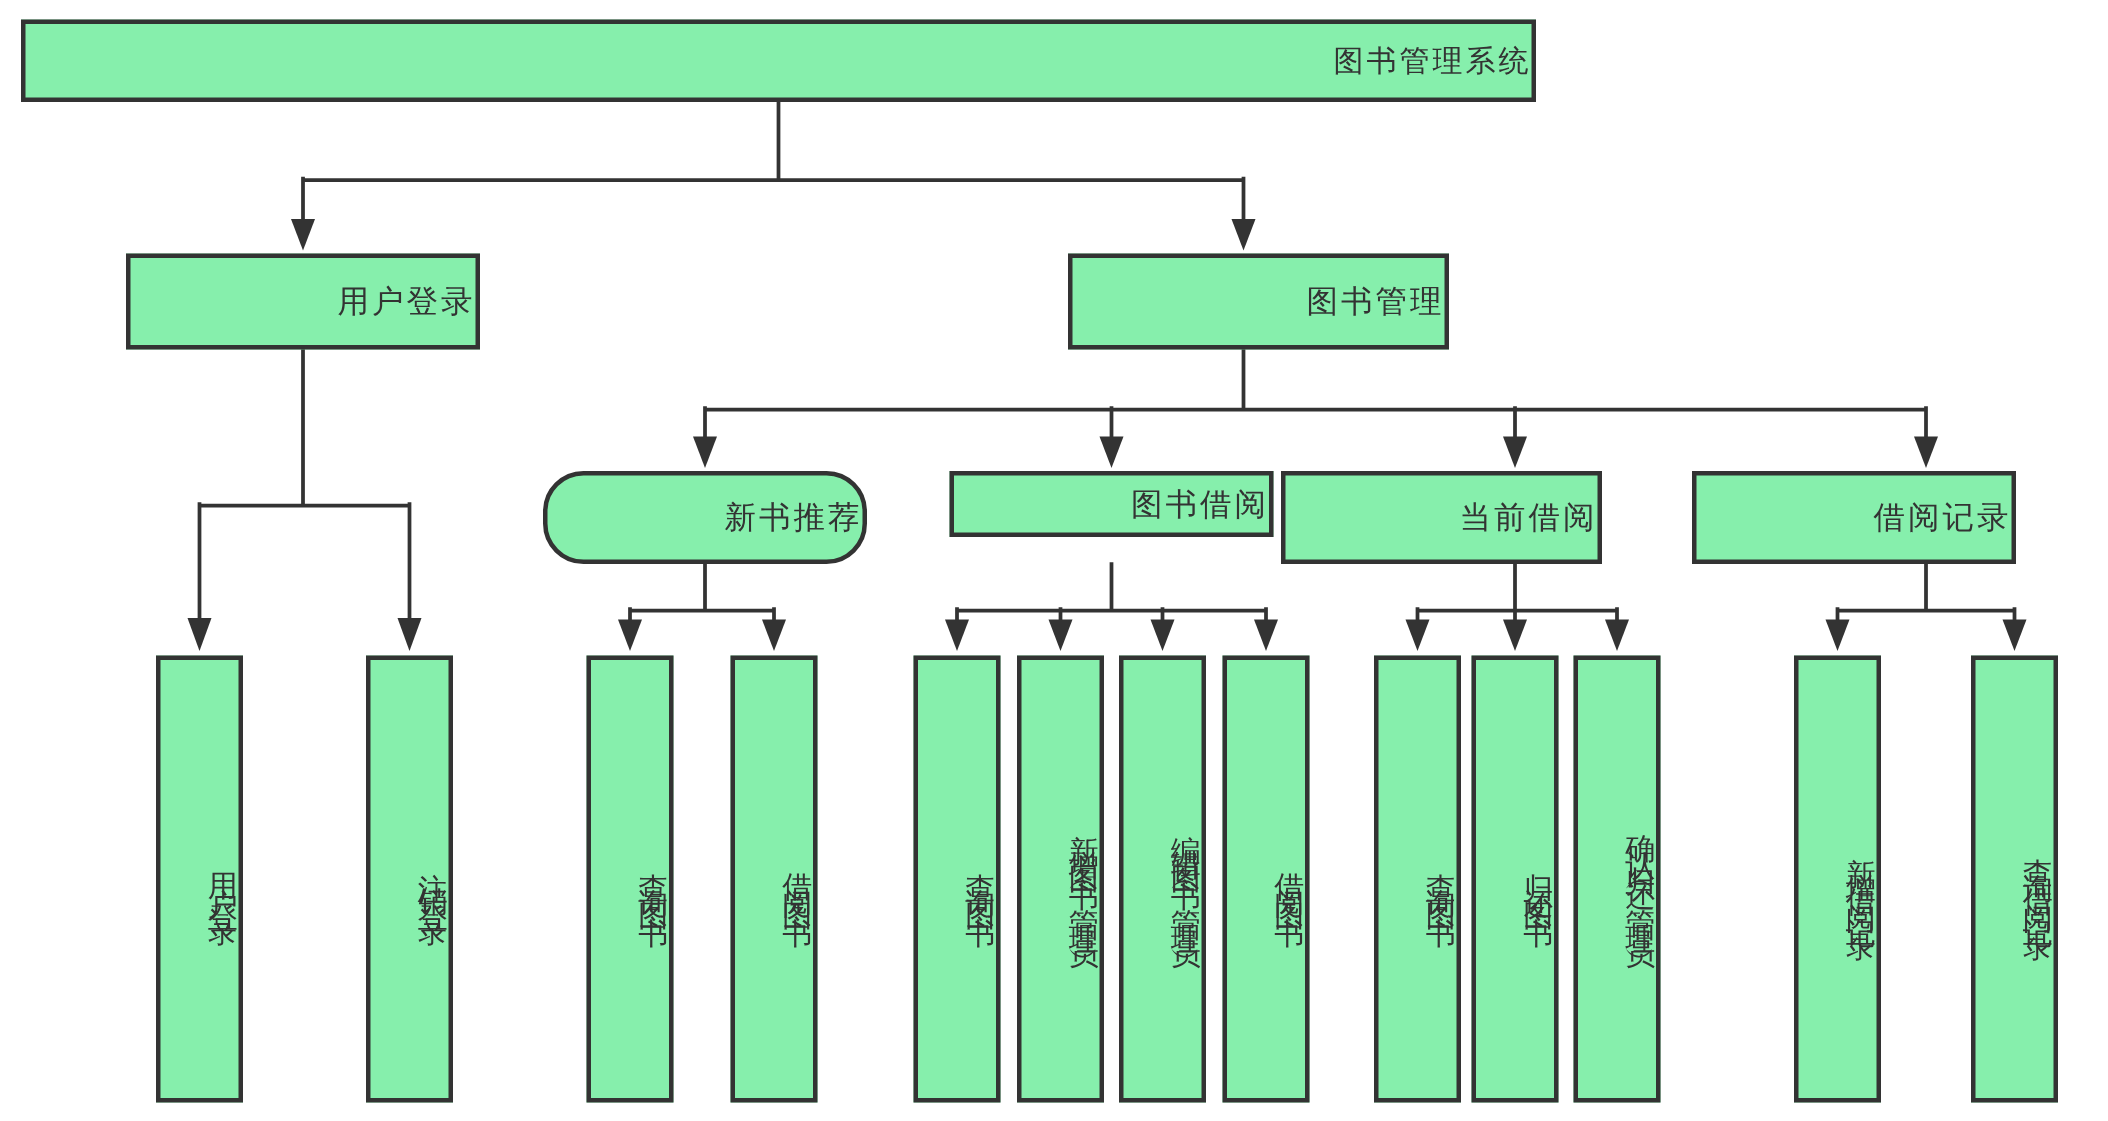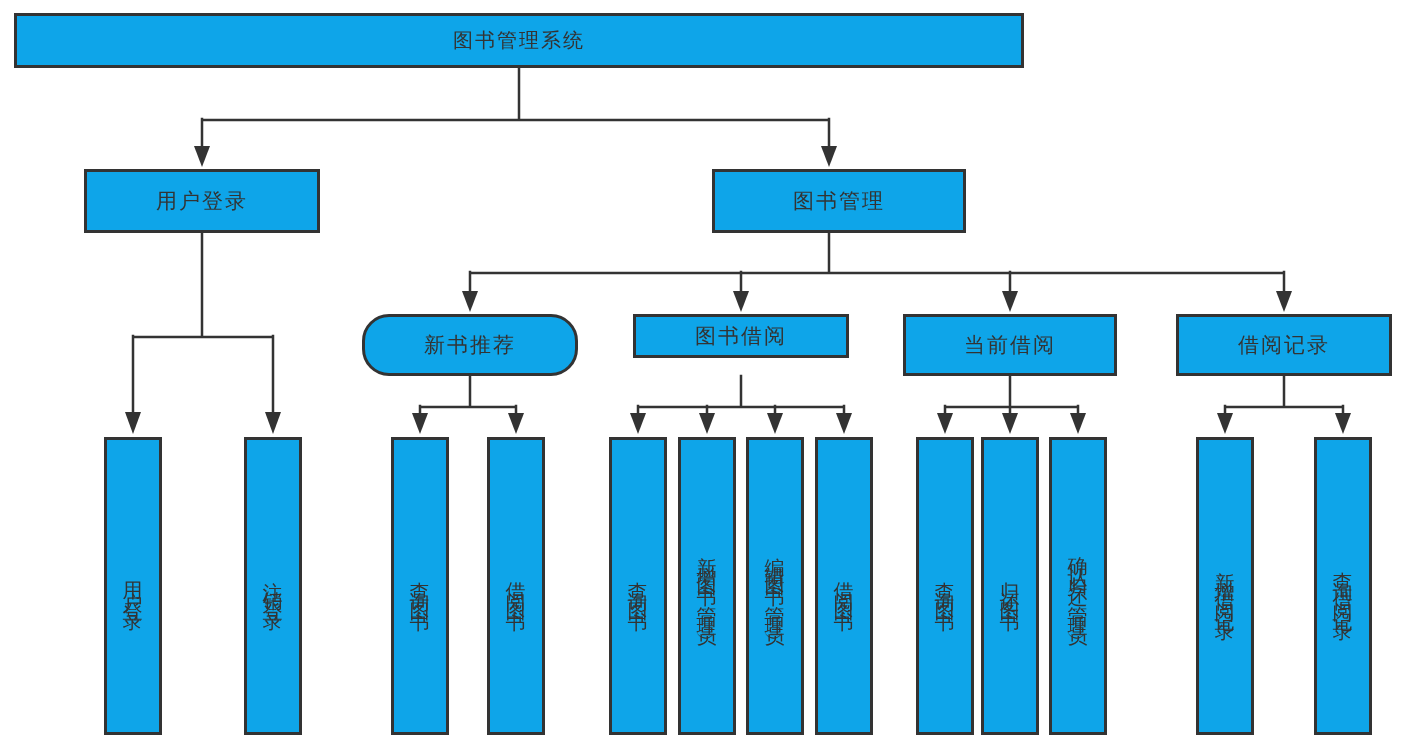--- a/index.html
+++ b/index.html
@@ -10,22 +10,22 @@
     font-family:"DejaVu Sans","Liberation Sans",sans-serif;
     overflow:hidden;
   }
   svg.connectors{position:absolute;left:0;top:0;z-index:1;}
   svg.connectors path{stroke:var(--line,#333333);stroke-width:2.5;fill:none;stroke-linecap:square;}
   svg.connectors polygon{fill:var(--line,#333333);stroke:none;}
   .node{
     position:absolute;
     box-sizing:border-box;
     border:3px solid var(--border,#333333);
-    background:#0ea5e9;
-    display:flex;align-items:center;justify-content:center;
+    background:#86efac;
+    display:flex;align-items:center;justify-content:flex-end;
     color:var(--text,#333333);
     z-index:2;
   }
   .node.lvl1 span{font-size:20px;letter-spacing:2px;}
   .node.lvl2 span,.node.lvl3 span{font-size:21px;letter-spacing:2px;}
   .node.leaf span{
     writing-mode:vertical-rl;
     text-orientation:mixed;
     font-size:20px;
     letter-spacing:10px;
@@ -93,24 +93,24 @@
   <div class="node lvl2" style="left:712px;top:169px;width:254px;height:64px;">
     <span>图书管理</span>
   </div>
 
   <div class="node lvl3" style="left:362px;top:314px;width:216px;height:62px;border-radius:27px;">
     <span>新书推荐</span>
   </div>
   <div class="node lvl3" style="left:633px;top:314px;width:216px;height:44px;">
     <span>图书借阅</span>
   </div>
-  <div class="node lvl3" style="left:903px;top:314px;width:214px;height:62px;">
+  <div class="node lvl3" style="left:854px;top:314px;width:214px;height:62px;">
     <span>当前借阅</span>
   </div>
-  <div class="node lvl3" style="left:1176px;top:314px;width:216px;height:62px;">
+  <div class="node lvl3" style="left:1128px;top:314px;width:216px;height:62px;">
     <span>借阅记录</span>
   </div>
 
   <div class="node leaf" style="left:104px;top:437px;width:58px;height:298px;">
     <span>用户登录</span>
   </div>
   <div class="node leaf" style="left:244px;top:437px;width:58px;height:298px;">
     <span>注销登录</span>
   </div>
   <div class="node leaf" style="left:391px;top:437px;width:58px;height:298px;">

